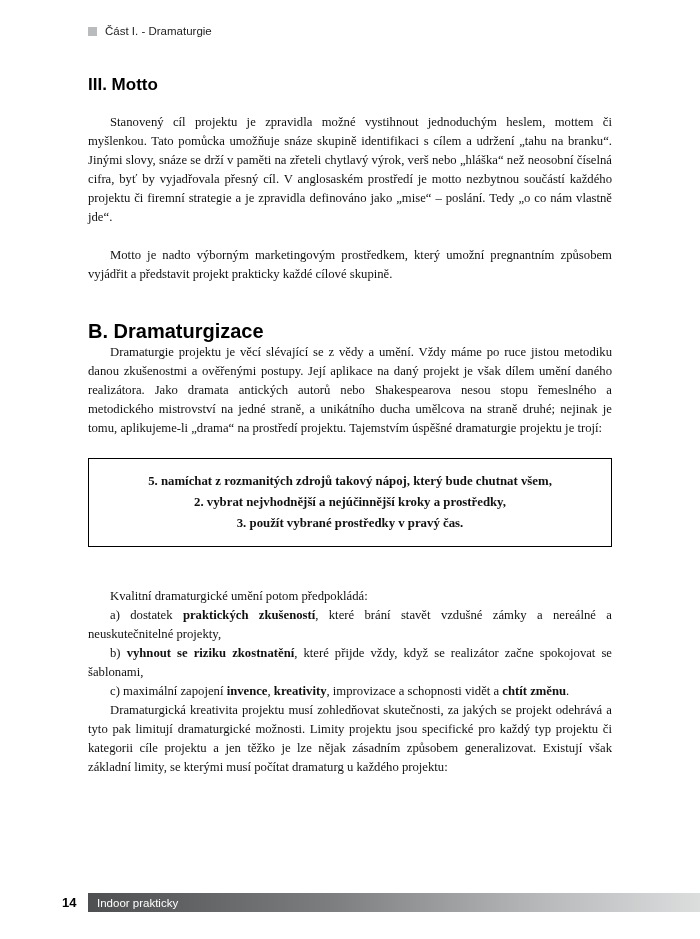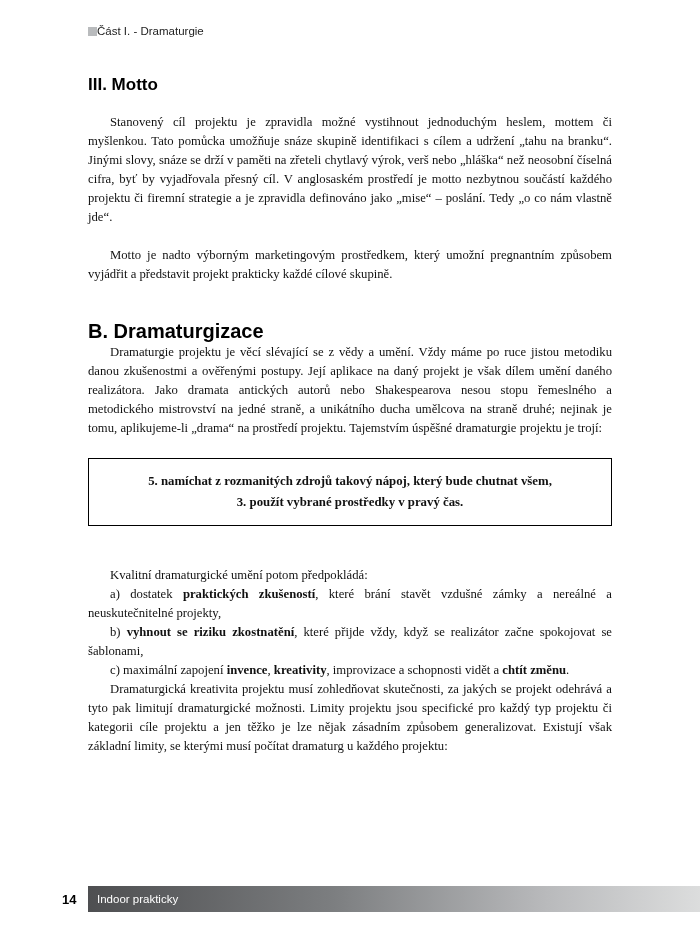--- a/index.html
+++ b/index.html
@@ -11,21 +11,21 @@
     margin: 0 auto;
     background: #ffffff;
     font-family: "Liberation Serif", serif;
     color: #111111;
     overflow: hidden;
   }
   
   .page-header {
     display: flex;
     align-items: center;
-    gap: 0;
+    gap: 8px;
     padding: 25px 88px 0 88px;
     font-family: "Liberation Sans", sans-serif;
     font-size: 11.5px;
     color: #222222;
   }
   .marker-square {
     width: 9px;
     height: 9px;
     background: #b9bbbd;
     flex: 0 0 auto;
@@ -79,21 +79,21 @@
   .seg-bold { font-weight: bold; }
   .h2-limity { margin-top: 36px; }
   
   .page-footer {
     position: absolute;
     left: 0;
     right: 0;
     bottom: 27px;
     display: flex;
     align-items: stretch;
-    height: 26px;
+    height: 19px;
     font-family: "Liberation Sans", sans-serif;
   }
   .page-number {
     width: 88px;
     padding-left: 62px;
     font-weight: bold;
     font-size: 13px;
     color: #000000;
     display: flex;
     align-items: center;
@@ -127,20 +127,21 @@
     <p class="body-text">Stanovený cíl projektu je zpravidla možné vystihnout jednoduchým heslem, mottem či myšlenkou. Tato pomůcka umožňuje snáze skupině identifikaci s cílem a udržení „tahu na branku“. Jinými slovy, snáze se drží v paměti na zřeteli chytlavý výrok, verš nebo „hláška“ než neosobní číselná cifra, byť by vyjadřovala přesný cíl. V anglosaském prostředí je motto nezbytnou součástí každého projektu či firemní strategie a je zpravidla definováno jako „mise“ – poslání. Tedy „o co nám vlastně jde“.</p>
     <p class="body-text para-gap">Motto je nadto výborným marketingovým prostředkem, který umožní pregnantním způsobem vyjádřit a představit projekt prakticky každé cílové skupině.</p>
 
     <div class="h1-big">B. Dramaturgizace</div>
 
 
     <p class="body-text">Dramaturgie projektu je věcí slévající se z vědy a umění. Vždy máme po ruce jistou metodiku danou zkušenostmi a ověřenými postupy. Její aplikace na daný projekt je však dílem umění daného realizátora. Jako dramata antických autorů nebo Shakespearova nesou stopu řemeslného a metodického mistrovství na jedné straně, a unikátního ducha umělcova na straně druhé; nejinak je tomu, aplikujeme-li „drama“ na prostředí projektu. Tajemstvím úspěšné dramaturgie projektu je trojí:</p>
 
     <div class="principles-box">
       <div class="principle-line">5. namíchat z rozmanitých zdrojů takový nápoj, který bude chutnat všem,</div>
+      <div class="principle-line">2. vybrat nejvhodnější a nejúčinnější kroky a prostředky,</div>
       <div class="principle-line">3. použít vybrané prostředky v pravý čas.</div>
     </div>
 
     <p class="body-text list-intro">Kvalitní dramaturgické umění potom předpokládá:</p>
 
     <p class="body-text list-item"><span>a) dostatek </span><span class="seg-bold">praktických zkušeností</span><span>, které brání stavět vzdušné zámky a nereálné a neuskutečnitelné projekty,</span></p>
 
     <p class="body-text list-item"><span>b) </span><span class="seg-bold">vyhnout se riziku zkostnatění</span><span>, které přijde vždy, když se realizátor začne spokojovat se šablonami,</span></p>
 
     <p class="body-text list-item"><span>c) maximální zapojení </span><span class="seg-bold">invence</span><span>, </span><span class="seg-bold">kreativity</span><span>, improvizace a schopnosti vidět a </span><span class="seg-bold">chtít změnu</span><span>.</span></p>

